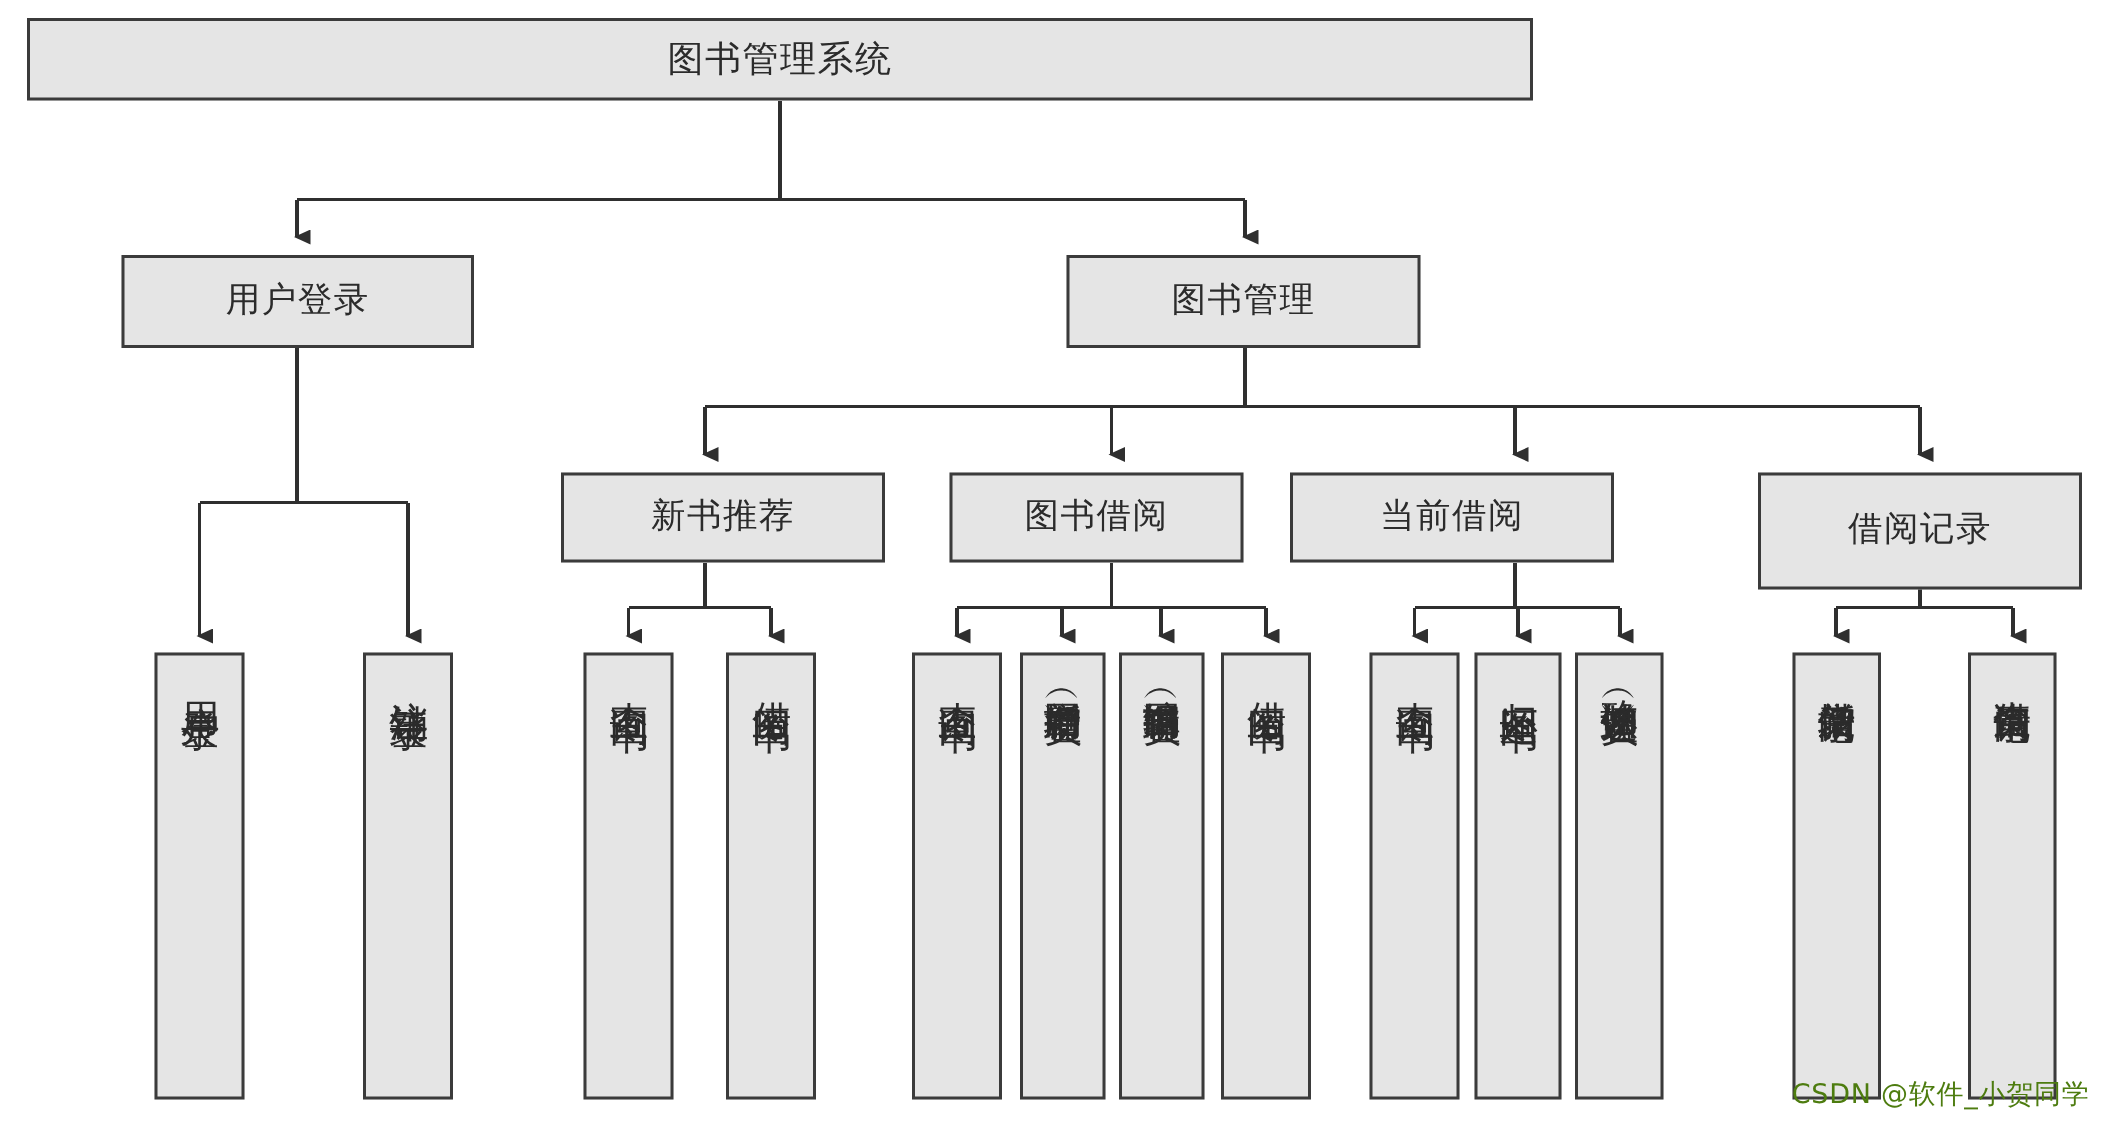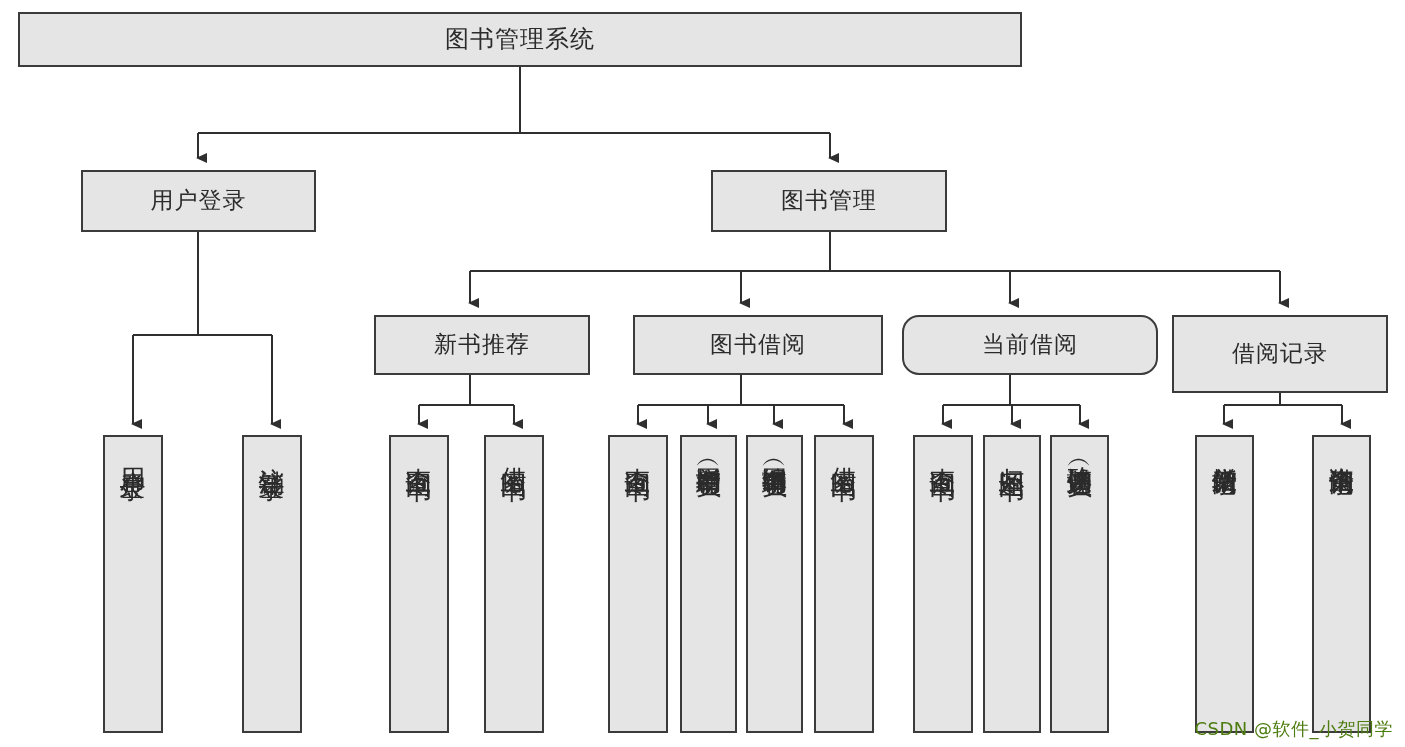--- a/index.html
+++ b/index.html
@@ -143,25 +143,25 @@
   </div>
 
   <div class="node horiz" style="left:711px; top:170px; width:236px; height:62px;text-align:right;">
     <span class="label">图书管理</span>
   </div>
 
   <div class="node horiz" style="left:362px; top:315px; width:216px; height:60px;margin-left:12px;">
     <span class="label">新书推荐</span>
   </div>
 
-  <div class="node horiz" style="left:633px; top:315px; width:250px; height:60px;">
+  <div class="node horiz" style="left:633px; top:315px; width:196px; height:60px;">
     <span class="label">图书借阅</span>
   </div>
 
-  <div class="node horiz" style="left:902px; top:315px; width:256px; height:60px;border-radius:17px;">
+  <div class="node horiz" style="left:860px; top:315px; width:216px; height:60px;">
     <span class="label">当前借阅</span>
   </div>
 
   <div class="node horiz" style="left:1172px; top:315px; width:216px; height:78px;">
     <span class="label">借阅记录</span>
   </div>
 
   <div class="node vert" style="left:103px; top:435px; width:60px; height:298px;">
     <span class="label">用户登录</span>
   </div>

